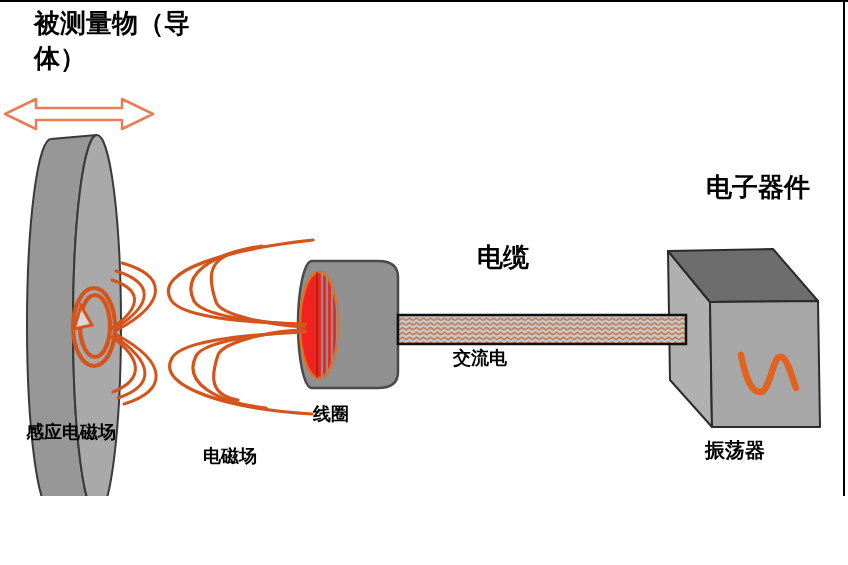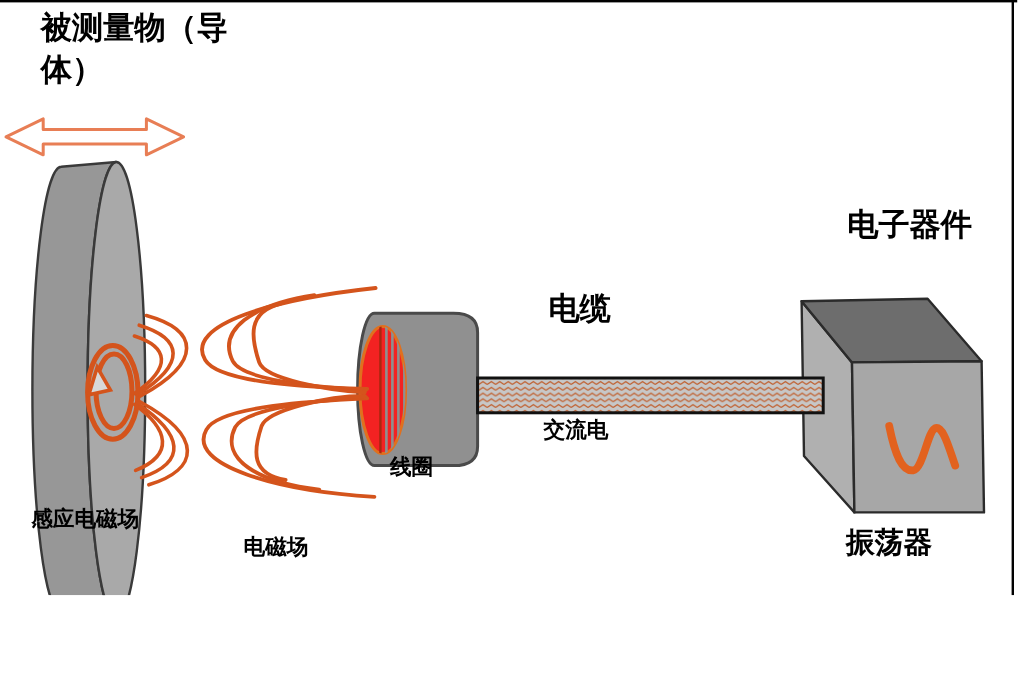--- a/index.html
+++ b/index.html
@@ -9,21 +9,21 @@
   }
   #diagram-svg{position:absolute;left:0;top:0;}
   .lbl{
     position:absolute;color:#000;font-weight:bold;
     font-family:"Liberation Sans","DejaVu Sans",sans-serif;
     white-space:nowrap;line-height:1.3;
   }
   .lbl.wrap{white-space:normal;word-break:break-all;line-height:1.35;}
   .fs26{font-size:26px;}
   .fs22{font-size:18px;}
-  .fs20{font-size:24px;}
+  .fs20{font-size:20px;}
 </style>
 </head>
 <body>
 
 <div id="stage">
 
   <svg id="diagram-svg" width="848" height="565" viewBox="0 0 848 565">
     <defs>
       <pattern id="zz" patternUnits="userSpaceOnUse" width="7" height="4.8">
         <rect width="7" height="4.8" fill="#c7c7c7"></rect>
@@ -86,19 +86,19 @@
     </g>
     <path d="M741,355 C746,380 752,393 761,392 C769,391 773,360 779,357 C786,354 791,374 796,388" fill="none" stroke="#e2621f" stroke-width="6.5" stroke-linecap="round"></path>
 
     <rect x="398" y="315" width="288" height="29" fill="url(#zz)" stroke="#111" stroke-width="2.5"></rect>
 
     <polygon points="5,114 36,99 36,108 122,108 122,99 153,114 122,129 122,120 36,120 36,129" fill="#ffffff" stroke="#e87e55" stroke-width="2.5" stroke-linejoin="round"></polygon>
   </svg>
 
   <div class="lbl wrap fs26" style="left:34px;top:6px;width:175px;">被测量物（导体）</div>
   <div class="lbl fs26" style="left:678px;top:171px;margin-left:28px;">电子器件</div>
-  <div class="lbl fs26" style="left:457px;top:241px;">电缆</div>
+  <div class="lbl fs26" style="left:477px;top:241px;">电缆</div>
   <div class="lbl fs22" style="left:453px;top:347px;">交流电</div>
-  <div class="lbl fs22" style="left:313px;top:378px;margin-left:12px;">线圈</div>
+  <div class="lbl fs22" style="left:313px;top:403px;">线圈</div>
   <div class="lbl fs22" style="left:26px;top:421px;">感应电磁场</div>
   <div class="lbl fs22" style="left:203px;top:445px;">电磁场</div>
   <div class="lbl fs20" style="left:705px;top:437px;">振荡器</div>
 </div>
 
 </body></html>

